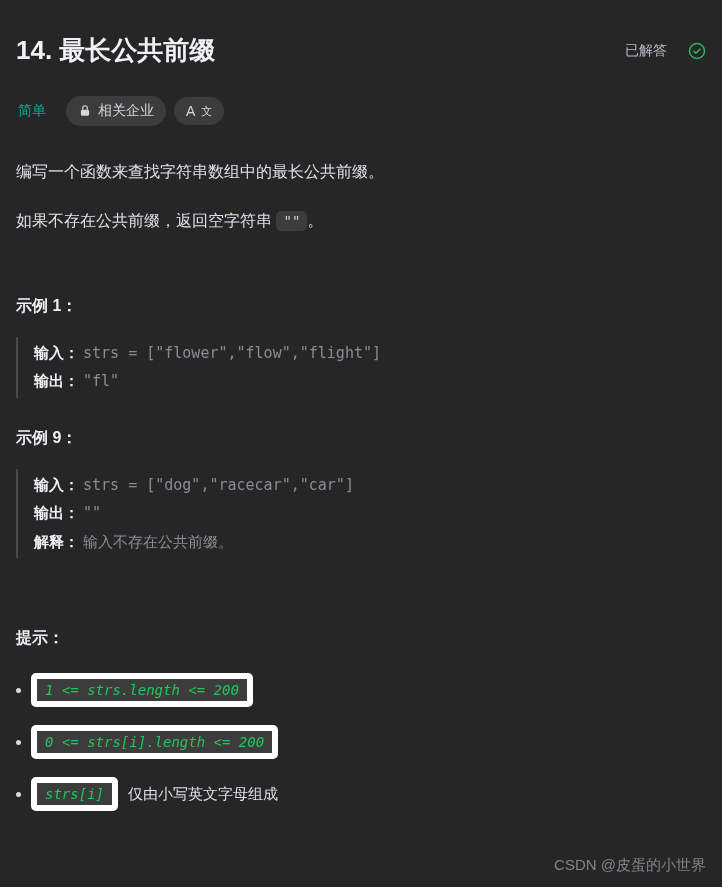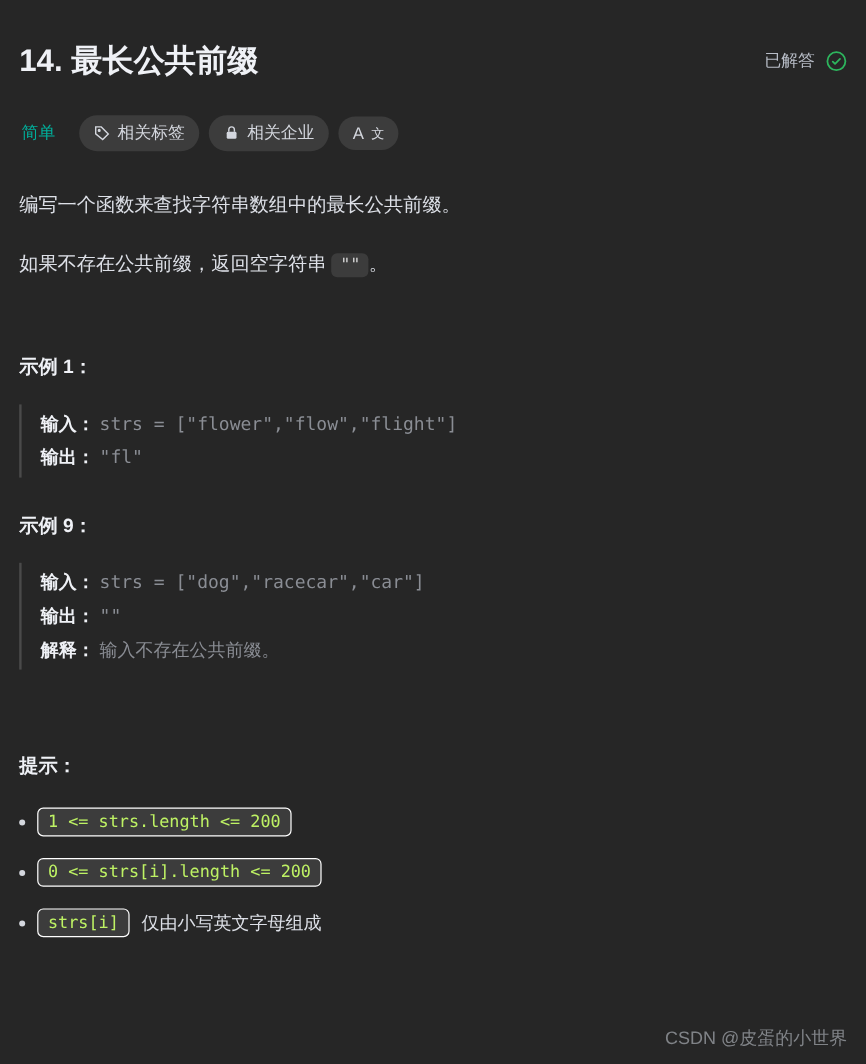--- a/index.html
+++ b/index.html
@@ -8,21 +8,21 @@
   color: #eff1f6;
   font-family: -apple-system, BlinkMacSystemFont, "Segoe UI", "PingFang SC", "Microsoft YaHei", sans-serif;
   width: 722px;
   height: 887px;
   overflow: hidden;
   position: relative;
 }
 .container { padding: 33px 16px; }
 .header-row { display: flex; justify-content: space-between; align-items: center; margin-bottom: 28px; }
 .title { font-size: 26px; font-weight: 600; color: #eff1f6; }
-.status-wrap { display: flex; align-items: center; gap: 9px; color: #b8bdc7; font-size: 14px; text-align: right; }
+.status-wrap { display: flex; align-items: center; gap: 21px; color: #b8bdc7; font-size: 14px; text-align: right; }
 .status-icon { width: 18px; height: 18px; }
 .tags-row { display: flex; gap: 8px; margin-bottom: 32px; align-items: center; }
 .tag {
   display: inline-flex; align-items: center; gap: 6px;
   background: #3c3c3c; color: #d4d7de;
   padding: 6px 12px; border-radius: 16px;
   font-size: 14px; cursor: pointer;
 }
 .tag.easy { color: #00af9b; background: transparent; padding-left: 2px; }
 .tag-icon { width: 14px; height: 14px; display: inline-flex; }
@@ -47,24 +47,25 @@
 .hints-list { list-style: none; padding: 0; }
 .hints-list li {
   display: flex; align-items: center; gap: 10px;
   margin-bottom: 18px; font-size: 15px; color: #dde0e7;
 }
 .hints-list li::before {
   content: ""; width: 5px; height: 5px; border-radius: 50%;
   background: #d4d7de; flex-shrink: 0;
 }
 .hint-code {
-  background: #3c3c3c; color: #bef264;
+  background: #3c3c3c; color: #22c55e;
   padding: 3px 8px; border-radius: 5px;
   font-family: Consolas, Monaco, monospace; font-size: 14px;
-  border: 1px solid #ffffff;
+  border: 6px solid #ffffff;
+  font-style: italic;
 }
 .watermark {
   position: absolute; bottom: 12px; right: 16px;
   color: #9ea2a8; font-size: 15px; opacity: 0.75;
 }
 </style>
 </head>
 <body>
 
 <div class="container">
@@ -76,29 +77,20 @@
         <svg viewBox="0 0 24 24" fill="none" stroke="#2db55d" stroke-width="2">
           <circle cx="12" cy="12" r="10"></circle>
           <path d="M8 12.5l2.5 2.5L16 9.5" stroke-linecap="round" stroke-linejoin="round"></path>
         </svg>
       </span>
     </div>
   </div>
 
   <div class="tags-row">
     <span class="tag easy">简单</span>
-    <span class="tag">
-      <span class="tag-icon">
-        <svg viewBox="0 0 24 24" fill="none" stroke="#d4d7de" stroke-width="2">
-            <path d="M3 3h8l10 10-8 8L3 13V3z"></path>
-            <circle cx="8" cy="8" r="1.2" fill="#d4d7de"></circle>
-          </svg>
-      </span>
-      <span>相关标签</span>
-    </span>
     <span class="tag">
       <span class="tag-icon">
         <svg viewBox="0 0 24 24" fill="#d4d7de">
             <rect x="5" y="10" width="14" height="10" rx="2"></rect>
             <path d="M8 10V7a4 4 0 018 0v3" fill="none" stroke="#d4d7de" stroke-width="2"></path>
           </svg>
       </span>
       <span>相关企业</span>
     </span>
     <span class="tag">

